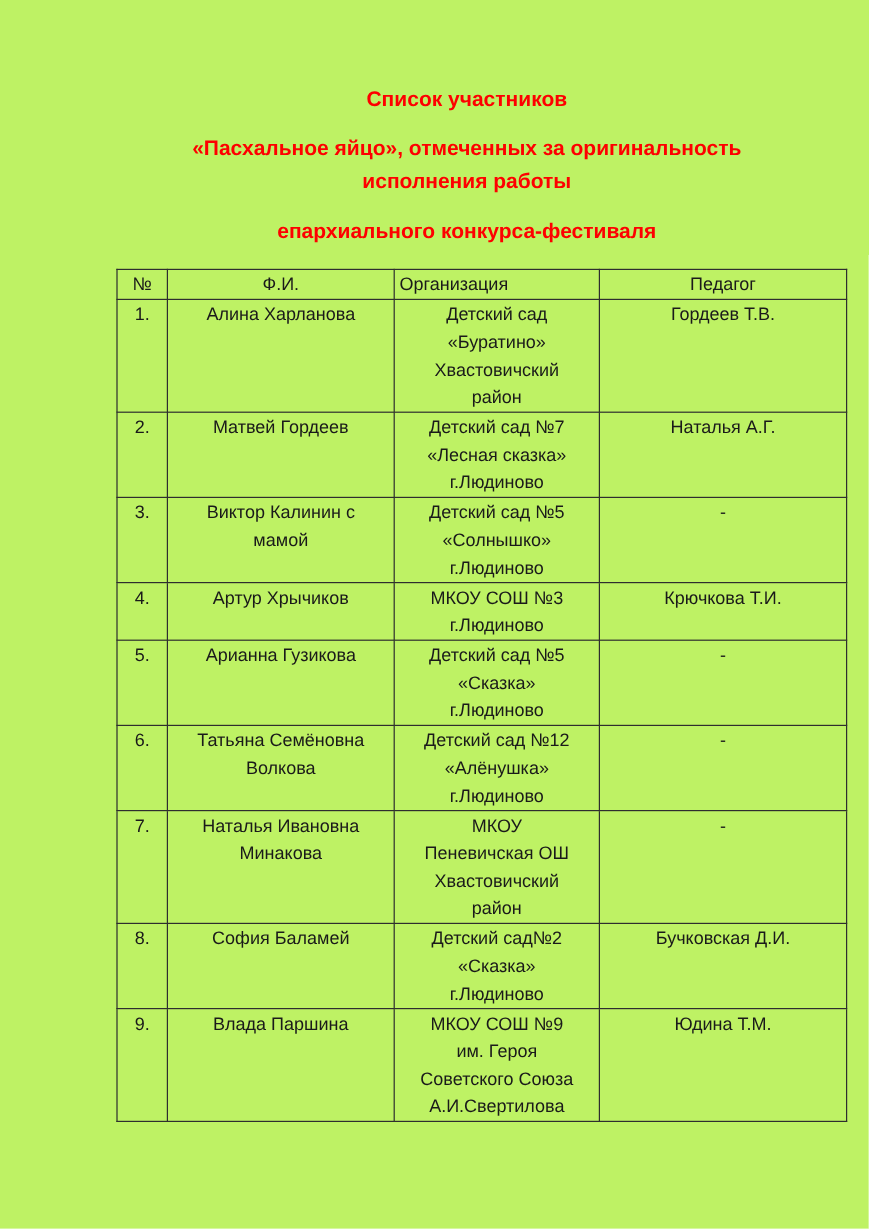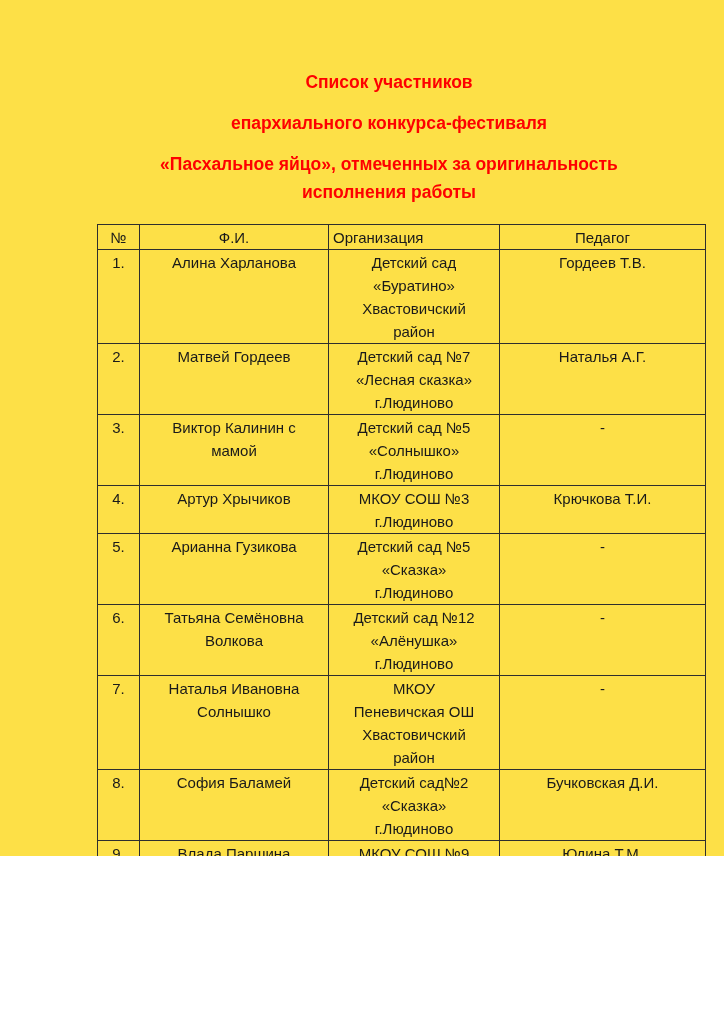--- a/index.html
+++ b/index.html
@@ -3,22 +3,22 @@
 <meta charset="utf-8">
 <style>
   html, body {
     margin: 0;
     padding: 0;
     background: #ffffff;
   }
   .page {
     position: relative;
     width: 724px;
-    height: 856px;
-    background: #fde047;
+    height: 1024px;
+    background: #bef264;
     font-family: "Liberation Sans", sans-serif;
     color: #1a1a1a;
     overflow: hidden;
   }
   .title-block {
     position: absolute;
     top: 68px;
     left: 85px;
     width: 608px;
     text-align: center;
@@ -60,23 +60,23 @@
   td.cell-org { text-align: center; padding-left: 7px; white-space: pre-line; }
   th.h-teacher, td.cell-teacher { text-align: center; margin-top: 32px; }
 </style>
 </head>
 <body>
 
 <div class="page">
 
   <div class="title-block">
     <p>Список участников</p>
-    <p>епархиального конкурса-фестиваля</p>
     <p>«Пасхальное яйцо», отмеченных за оригинальность
 исполнения работы</p>
+    <p>епархиального конкурса-фестиваля</p>
   </div>
 
   <table class="participants">
     <colgroup>
       <col class="c-num">
         <col class="c-name">
         <col class="c-org">
         <col class="c-teacher">
     </colgroup>
     <thead>
@@ -134,21 +134,21 @@
         <td class="cell-name">Татьяна Семёновна
 Волкова</td>
         <td class="cell-org">Детский сад №12
 «Алёнушка»
 г.Людиново</td>
         <td class="cell-teacher">-</td>
       </tr>
       <tr>
         <td class="cell-num">7.</td>
         <td class="cell-name">Наталья Ивановна
-Солнышко</td>
+Минакова</td>
         <td class="cell-org">МКОУ
 Пеневичская ОШ
 Хвастовичский
 район</td>
         <td class="cell-teacher">-</td>
       </tr>
       <tr>
         <td class="cell-num">8.</td>
         <td class="cell-name">София Баламей</td>
         <td class="cell-org">Детский сад№2

